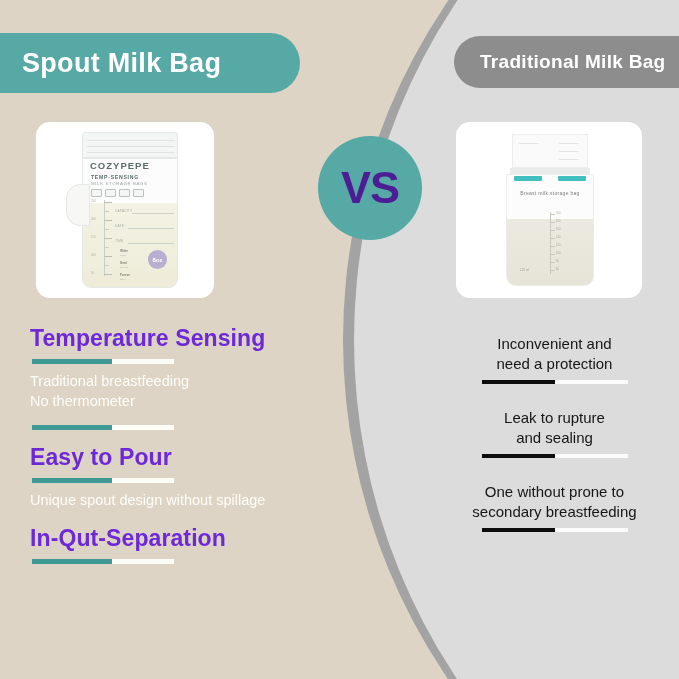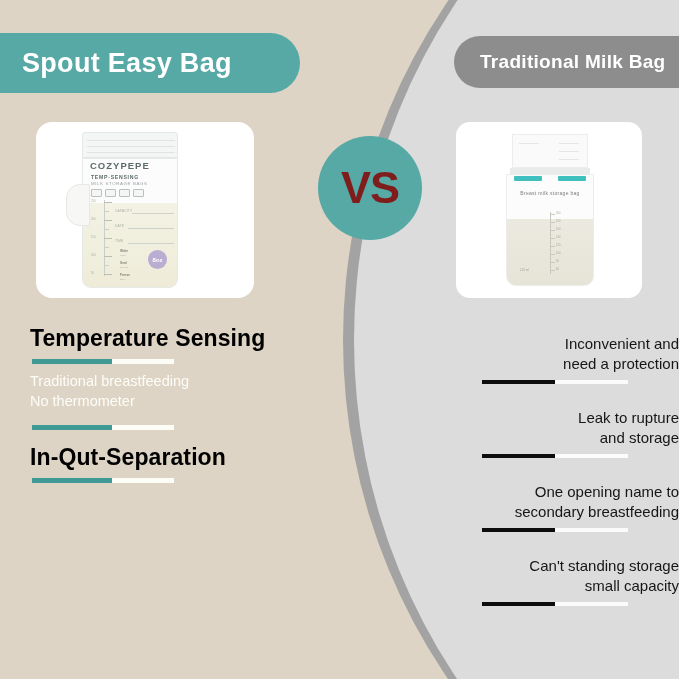--- a/index.html
+++ b/index.html
@@ -49,30 +49,30 @@
     padding-left:26px;
     font-size:19px;
   }
 
   
   .vs-badge{
     position:absolute;left:318px;top:136px;
     width:104px;height:104px;border-radius:50%;
     background:#57a9a6;
     display:flex;align-items:center;justify-content:center;
-    color:#7f1d1d;font-size:45px;font-weight:bold;letter-spacing:-1px;
+    color:#4c1d95;font-size:45px;font-weight:bold;letter-spacing:-1px;
     z-index:6;
   }
 
   
   .card{
     position:absolute;background:#ffffff;border-radius:14px;z-index:4;
     overflow:hidden;
   }
-  .card-left{left:36px;top:122px;width:218px;height:176px;border-radius:16px;}
+  .card-left{left:36px;top:122px;width:178px;height:176px;}
   .card-right{left:456px;top:122px;width:186px;height:176px;}
 
   
   .bagL{position:absolute;left:46px;top:10px;width:96px;height:156px;}
   .bagL .zip{position:absolute;left:0;top:0;width:96px;height:26px;background:#f4f6f5;
     border:1px solid #e3e7e6;border-radius:3px 3px 0 0;box-sizing:border-box;}
   .bagL .zipline{position:absolute;left:4px;width:88px;height:1px;background:#dfe4e3;}
   .bagL .body{position:absolute;left:0;top:26px;width:96px;height:130px;
     background:linear-gradient(to bottom,#fbfcfb 0%,#fbfcfb 34%,#f3f2e4 34%,#eeecd8 100%);
     border:1px solid #e6e9e6;border-radius:0 0 9px 9px;box-sizing:border-box;}
@@ -110,48 +110,48 @@
     font-size:5px;color:#7a7f7e;letter-spacing:.3px;}
   .bagR .scale{position:absolute;left:44px;top:78px;width:1px;height:62px;background:#c8c8bd;}
   .bagR .tick{position:absolute;left:44px;width:5px;height:1px;background:#c8c8bd;}
   .bagR .lbl{position:absolute;left:50px;font-size:2.6px;color:#a6a69c;}
   .bagR .oz{position:absolute;left:14px;top:134px;font-size:3px;color:#a6a69c;}
 
   
   .features-left{position:absolute;left:30px;top:325px;width:330px;z-index:3;}
   .feat{margin-bottom:14px;}
   .feat h3{
-    margin:0;font-size:23px;font-weight:bold;color:#000000;letter-spacing:.1px;
+    margin:0;font-size:23px;font-weight:bold;color:#6d28d9;letter-spacing:.1px;
   }
   .rule{display:flex;margin:7px 0 8px 2px;}
   .rule .a{width:80px;height:5px;background:#3f9a96;}
   .rule .b{width:62px;height:5px;background:#fdfdf8;}
   .feat p{margin:0;font-size:14.5px;color:#fdfdf8;line-height:1.35;}
   .feat p .gap{display:inline-block;width:22px;}
 
   
   .cons-right{position:absolute;left:430px;top:334px;width:249px;z-index:3;text-align:center;}
-  .con{margin-bottom:24px;text-align:right;}
+  .con{margin-bottom:24px;}
   .con p{margin:0;font-size:15px;color:#161616;line-height:1.3;font-weight:normal;}
   .rule2{display:flex;justify-content:center;margin-top:7px;}
   .rule2 .a{width:73px;height:4px;background:#0d0d0d;}
   .rule2 .b{width:73px;height:4px;background:#fbfbfb;}
 </style>
 </head>
 <body>
 
 <div id="stage">
 
   <div class="right-panel">
 
     <div class="disc"></div>
   </div>
 
   <div class="banner banner-left">
-    <span>Spout Easy Bag</span>
+    <span>Spout Milk Bag</span>
   </div>
   <div class="banner banner-right">
     <span>Traditional Milk Bag</span>
   </div>
 
   <div class="vs-badge">
     <span>VS</span>
   </div>
 
   <div class="card card-left">
@@ -258,20 +258,28 @@
       <p>No thermometer</p>
     </div>
 
     <div class="feat">
       <div class="rule">
         <span class="a"></span>
         <span class="b"></span>
       </div>
     </div>
 
+    <div class="feat">
+      <h3>Easy to Pour</h3>
+      <div class="rule">
+        <span class="a"></span>
+        <span class="b"></span>
+      </div>
+      <p>Unique spout design without spillage</p>
+    </div>
 
     <div class="feat">
       <h3>In-Qut-Separation</h3>
       <div class="rule">
         <span class="a"></span>
         <span class="b"></span>
       </div>
     </div>
 
   </div>
@@ -282,40 +290,32 @@
       <p>Inconvenient and</p>
       <p>need a protection</p>
       <div class="rule2">
         <span class="a"></span>
         <span class="b"></span>
       </div>
     </div>
 
     <div class="con">
       <p>Leak to rupture</p>
-      <p>and storage</p>
+      <p>and sealing</p>
       <div class="rule2">
         <span class="a"></span>
         <span class="b"></span>
       </div>
     </div>
 
     <div class="con">
-      <p>One opening name to</p>
+      <p>One without prone to</p>
       <p>secondary breastfeeding</p>
       <div class="rule2">
         <span class="a"></span>
         <span class="b"></span>
       </div>
     </div>
 
-    <div class="con">
-      <p>Can't standing storage</p>
-      <p>small capacity</p>
-      <div class="rule2">
-        <span class="a"></span>
-        <span class="b"></span>
-      </div>
-    </div>
 
   </div>
 
 </div>
 
 </body></html>

